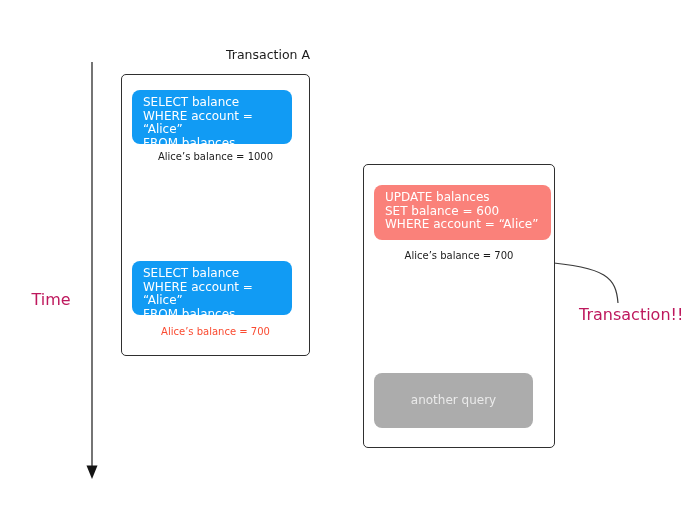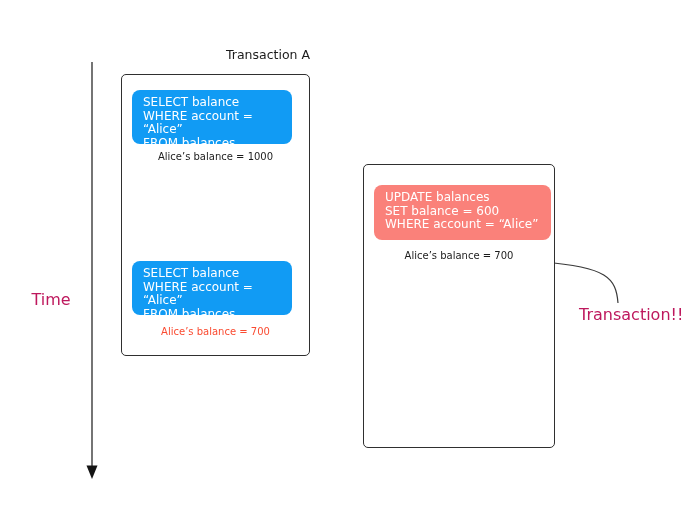--- a/index.html
+++ b/index.html
@@ -97,17 +97,20 @@
   <div class="txn-box" style="left:363px; top:164px; width:190px; height:282px;">
 
     <div class="query-box pink" style="left:10px; top:20px; width:177px; height:55px;">
       <div>UPDATE balances</div>
       <div>SET balance = 600</div>
       <div>WHERE account = “Alice”</div>
     </div>
 
     <div class="result" style="top:85px;">Alice’s balance = 700</div>
 
+    <div class="query-box gray" style="left:10px; top:208px; width:159px; height:55px;">
+      <span>another query</span>
+    </div>
   </div>
 
   <div class="label" style="left:579px; top:305px; width:96px; text-align:center;">Transaction!!</div>
 
 </div>
 
 </body></html>

